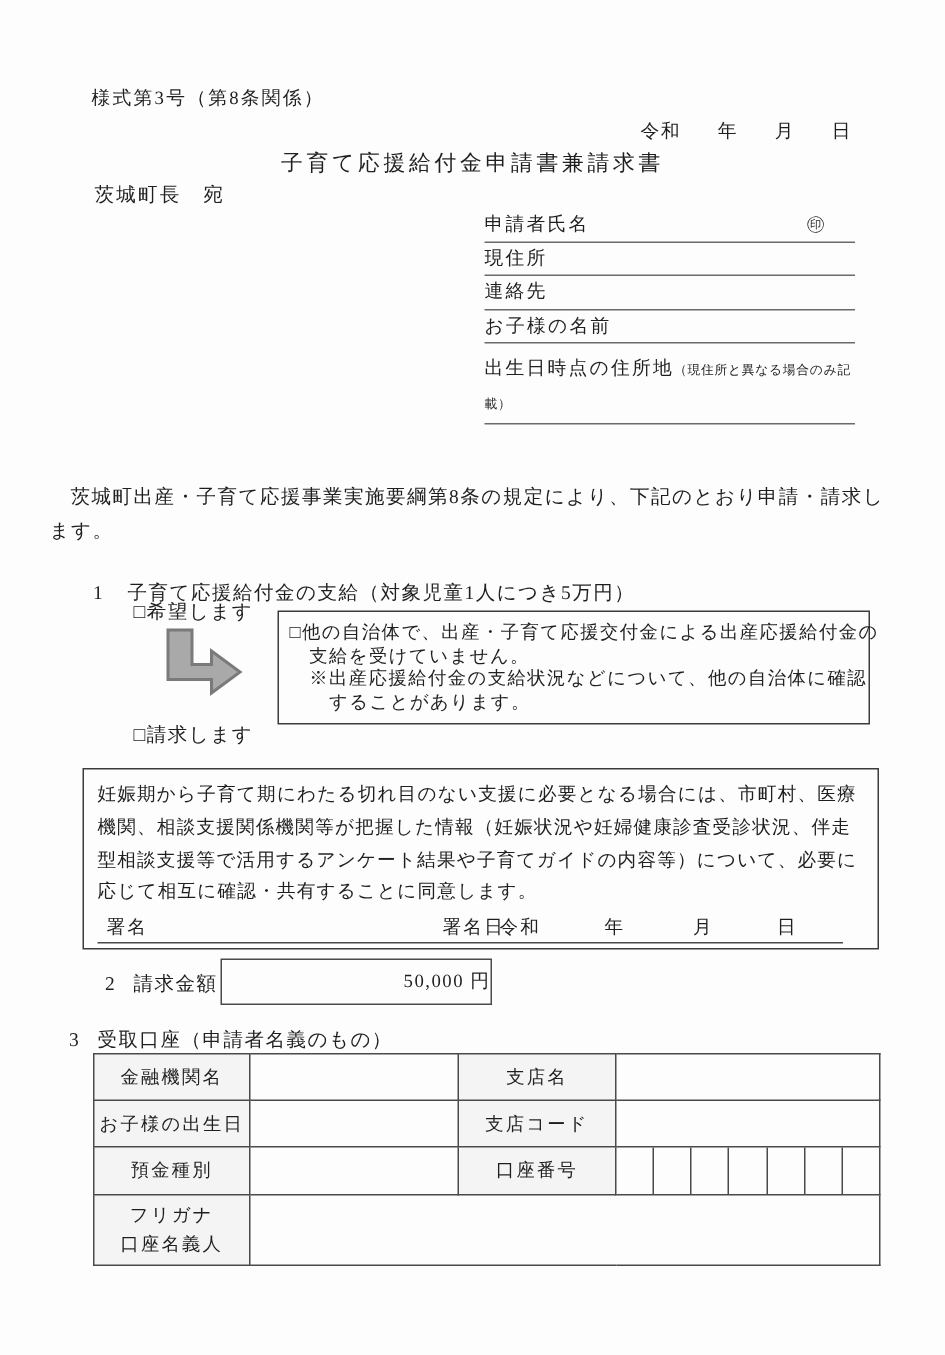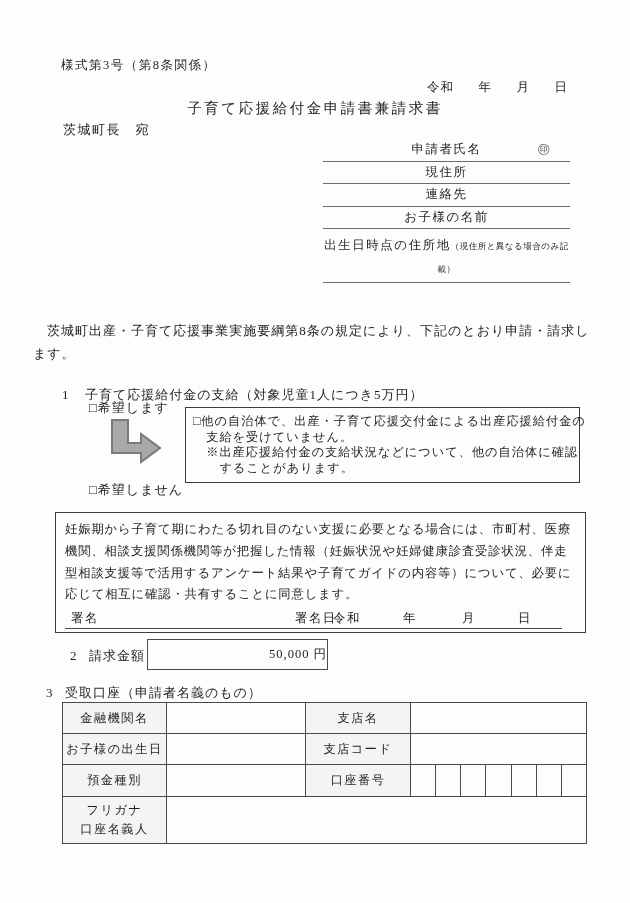--- a/index.html
+++ b/index.html
@@ -9,21 +9,21 @@
     color:#1f1f1f; overflow:hidden;
   }
   .abs { position:absolute; }
   .pre { white-space:pre-wrap; }
 
   .form-code { left:61px; top:57px; font-size:12.5px; letter-spacing:1.5px; }
   .date-line { left:427px; top:79px; width:141px; display:flex; justify-content:space-between; font-size:12.5px; letter-spacing:1px; }
   .page-title { left:0; right:0; top:99px; text-align:center; font-size:14.5px; letter-spacing:2.5px; font-weight:500; }
   .addressee { left:63px; top:121px; font-size:13px; letter-spacing:1.5px; }
 
-  .fields { left:323px; top:139px; width:247px;text-align:center; }
+  .fields { left:323px; top:139px; width:247px; }
   .frow { position:relative; height:21.5px; line-height:21px; border-bottom:1px solid #6b6b6b; font-size:12.5px; letter-spacing:1.5px; }
   .frow .seal { position:absolute; right:20px; bottom:1px; font-size:12.5px; letter-spacing:0; }
   .frow-note { position:relative; height:26px; padding-top:5px; font-size:12.5px; letter-spacing:1.5px; line-height:22px; }
   .small-note { font-size:8.5px; letter-spacing:0.5px; }
   .frow-blank { height:22px; border-bottom:1px solid #6b6b6b; }
 
   .intro { left:33px; top:319px; width:557px; font-size:13px; line-height:23px; letter-spacing:1px; }
 
   .sec-head { font-size:13px; letter-spacing:1px; }
   .sec1-head { left:62px; top:386px; }
@@ -117,21 +117,21 @@
   <polygon points="9,2 25,2 25,25 38,25 38,16 57,30 38,44 38,35 9,35"></polygon>
 </svg>
 
 <div class="abs note-box">
   <div>□他の自治体で、出産・子育て応援交付金による出産応援給付金の</div>
   <div>　支給を受けていません。</div>
   <div>　※出産応援給付金の支給状況などについて、他の自治体に確認</div>
   <div>　　することがあります。</div>
 </div>
 
-<div class="abs cb cb-no">□希望しません</div>
+<div class="abs cb cb-no">□請求します</div>
 
 <div class="abs consent-box">
   <div class="consent-text">妊娠期から子育て期にわたる切れ目のない支援に必要となる場合には、市町村、医療機関、相談支援関係機関等が把握した情報（妊娠状況や妊婦健康診査受診状況、伴走型相談支援等で活用するアンケート結果や子育てガイドの内容等）について、必要に応じて相互に確認・共有することに同意します。</div>
   <div class="sig-line">
     <span class="sig-label">署名</span>
     <span class="sig-date-label">署名日</span>
     <span class="sig-era">令和</span>
     <span class="sig-y">年</span>
     <span class="sig-m">月</span>
     <span class="sig-d">日</span>

